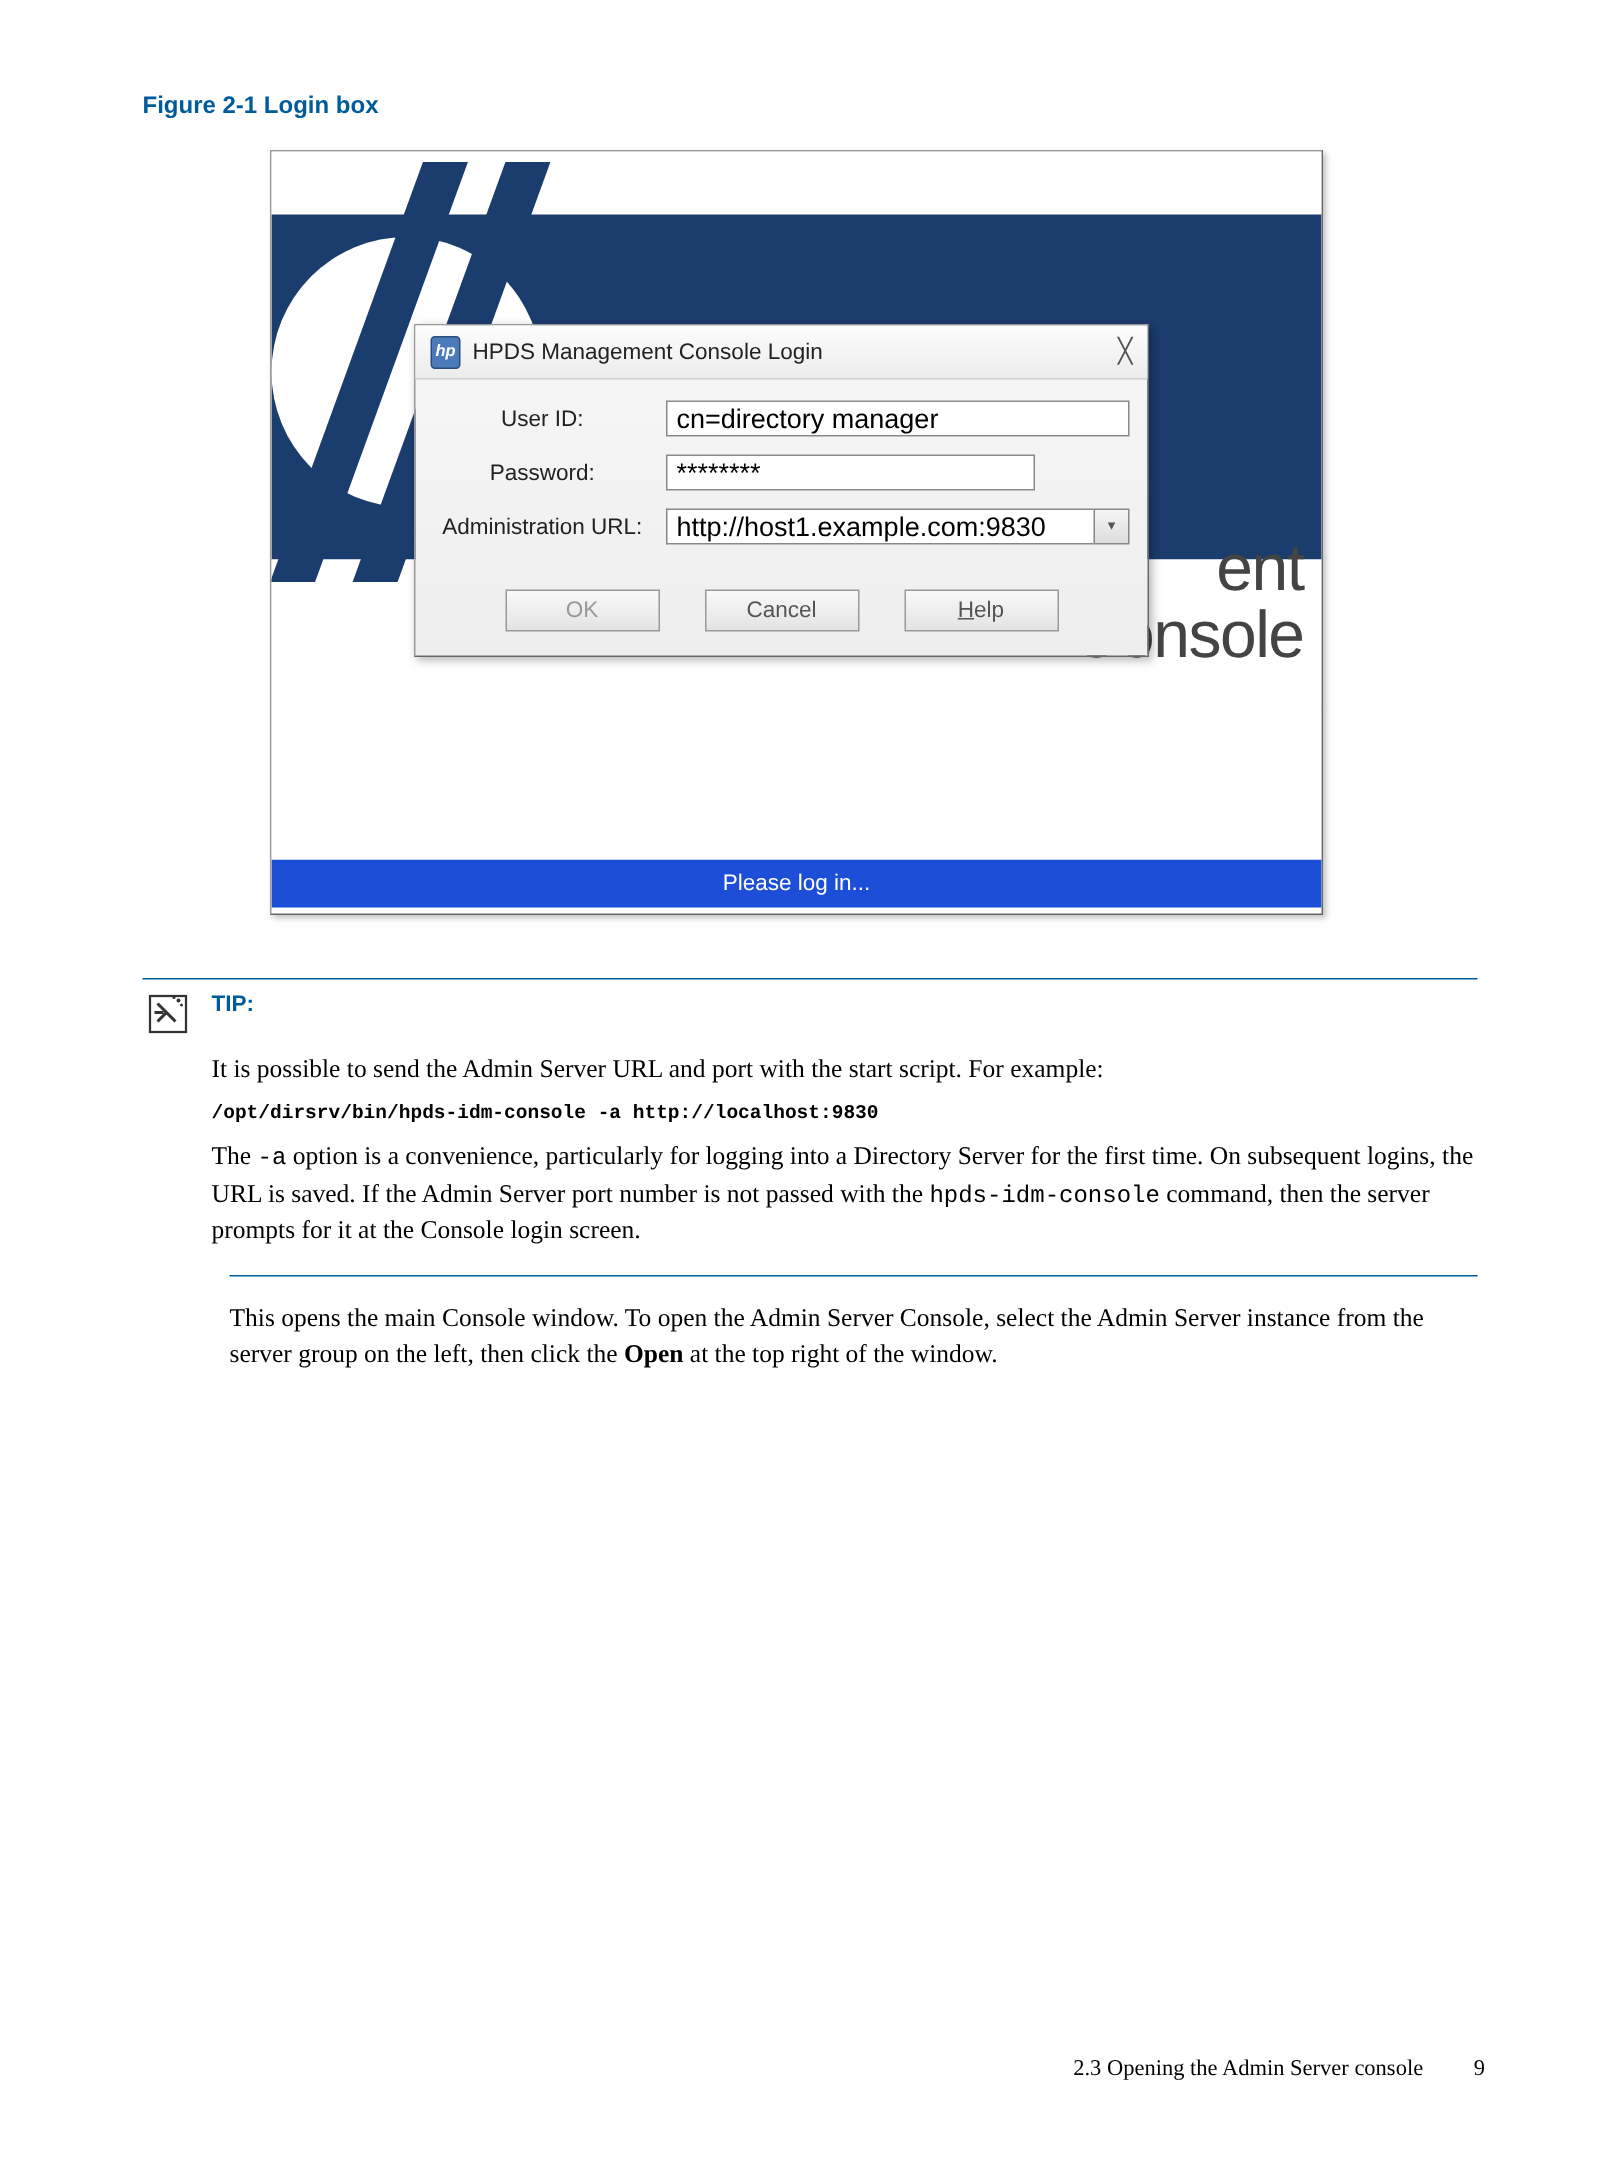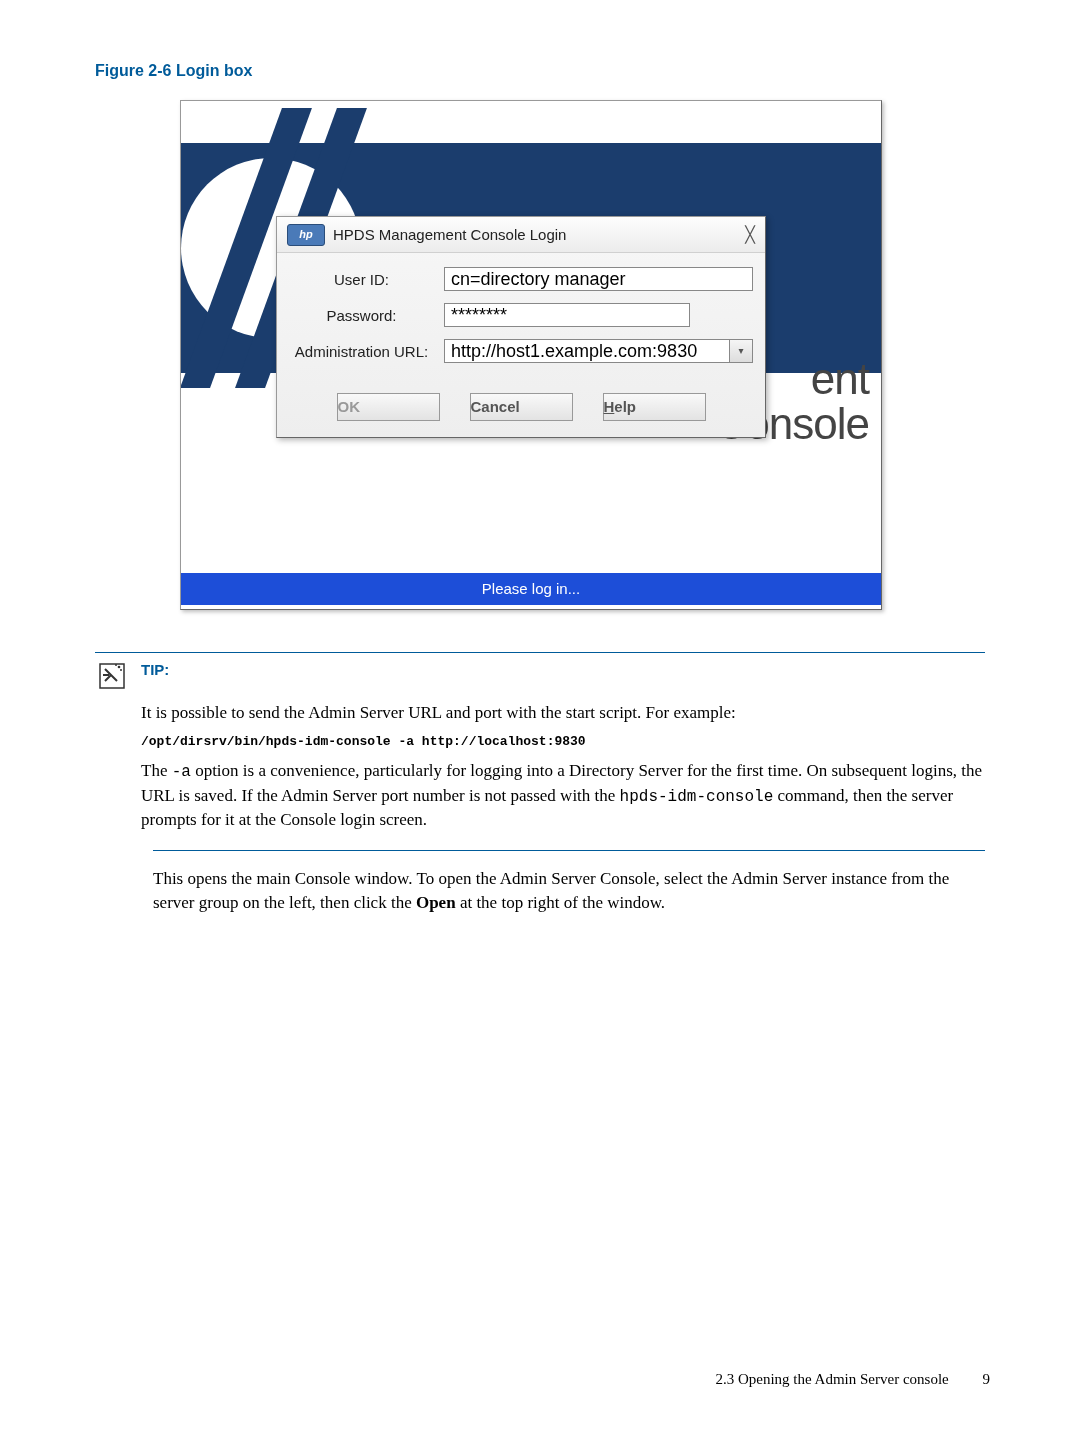--- a/index.html
+++ b/index.html
@@ -120,21 +120,21 @@
   .dlg-title {
     height: 36px;
     background: linear-gradient(#fdfdfd, #ececec);
     border-bottom: 1px solid #d0d0d0;
     display: flex;
     align-items: center;
     padding: 0 10px;
     gap: 8px;
   }
   .dlg-title-icon {
-    width: 38px;
+    width: 20px;
     height: 22px;
     background: #4a7ab8;
     border: 1px solid #2a4d7a;
     border-radius: 3px;
     display: flex;
     align-items: center;
     justify-content: center;
     font-size: 11px;
     color: #fff;
     font-style: italic;
@@ -185,24 +185,24 @@
     display: flex;
     justify-content: center;
     gap: 30px;
     padding: 12px 0 16px 0;
   }
   .dlg-btn {
     width: 103px;
     height: 28px;
     background: linear-gradient(#f9f9f9,#e3e3e3);
     border: 1px solid #999;
+    text-align: center;
     line-height: 26px;
     font-size: 15px;
     color: #555;
-    font-weight: bold;
   }
   .dlg-btn.default { color: #999; }
   .dlg-btn .u { text-decoration: underline; }
 
   
   .rule { border-top: 1px solid #005b9a; margin: 42px 0 8px 0; }
   .tip-block {
     display: flex;
     gap: 12px;
     margin-top: -2px;
@@ -239,21 +239,21 @@
     position: absolute;
     bottom: 48px;
     right: 90px;
     font-size: 15px;
   }
   .footer-num { margin-left: 30px; }
 </style>
 </head>
 <body>
 
-<div class="figure-caption">Figure 2-6 Login box</div>
+<div class="figure-caption">Figure 2-1 Login box</div>
 
 <div class="screenshot">
   <div class="ss-top"></div>
   <div class="ss-banner">
     <div class="hp-logo">
       <div class="hp-circle"></div>
       <div class="hp-bar1"></div>
       <div class="hp-bar2"></div>
     </div>
     <div class="ss-text1">ent</div>

